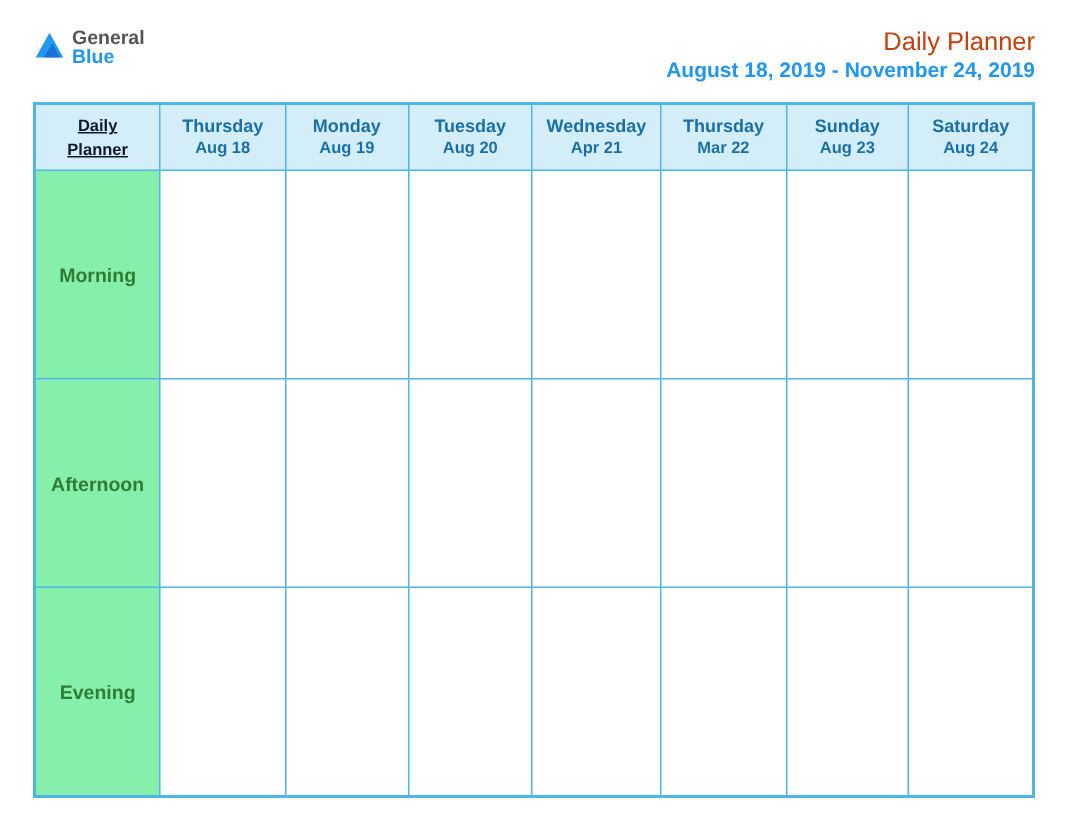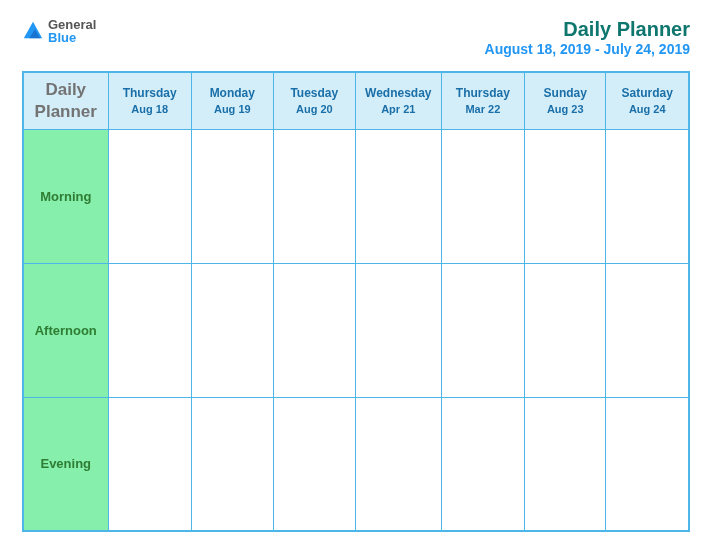--- a/index.html
+++ b/index.html
@@ -44,23 +44,23 @@
       color: #2196f3;
     }
     .logo-icon {
       width: 22px;
       height: 22px;
     }
     .title-area {
       text-align: right;
     }
     .title-main {
-      font-size: 20px;
-      font-weight: bold;
-      color: #0f766e;
+      font-size: 17px;
+      font-weight: normal;
+      color: #c2410c;
     }
     .title-date {
       font-size: 14px;
       font-weight: bold;
       color: #2196f3;
     }
 
     
     .planner-table {
       border-collapse: collapse;
@@ -103,24 +103,25 @@
     }
     .data-cell {
       background-color: #fff;
       width: 88px;
     }
     .morning-row td, .morning-row th { height: 110px; }
     .afternoon-row td, .afternoon-row th { height: 110px; }
     .evening-row td, .evening-row th { height: 110px; }
 
     .daily-planner-header {
-      font-size: 17px;
-      font-weight: bold;
-      color: #737373;
+      font-size: 11px;
+      font-weight: bold;
+      color: #0f172a;
       line-height: 1.3;
+      text-decoration: underline;
     }
   </style>
 </head>
 <body>
 
 <div class="page">
 
   <div class="header">
     <div class="logo-area">
 
@@ -128,21 +129,21 @@
         <polygon points="12,2 22,20 2,20" fill="#2196f3"></polygon>
         <polygon points="14,10 20,20 8,20" fill="#1565c0" opacity="0.7"></polygon>
       </svg>
       <div class="logo-text">
         <span class="logo-general">General</span>
         <span class="logo-blue">Blue</span>
       </div>
     </div>
     <div class="title-area">
       <div class="title-main">Daily Planner</div>
-      <div class="title-date">August 18, 2019 - July 24, 2019</div>
+      <div class="title-date">August 18, 2019 - November 24, 2019</div>
     </div>
   </div>
 
   <table class="planner-table">
     <thead>
       <tr class="header-row col-label">
         <th>
           <span class="daily-planner-header">Daily<br>Planner</span>
         </th>
         <th>

